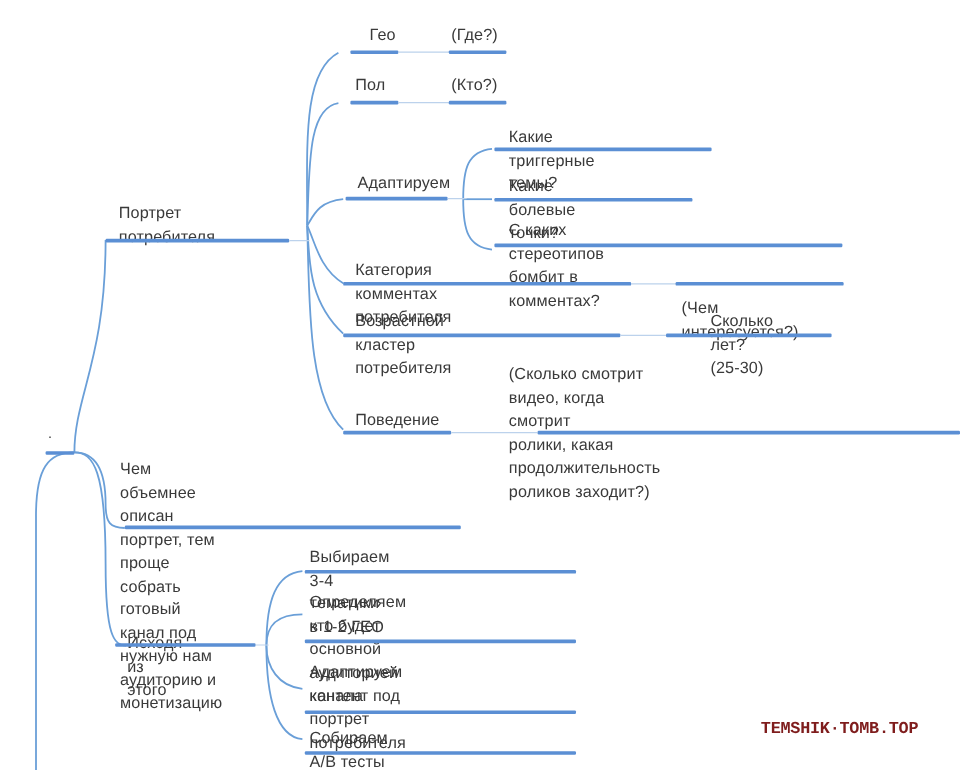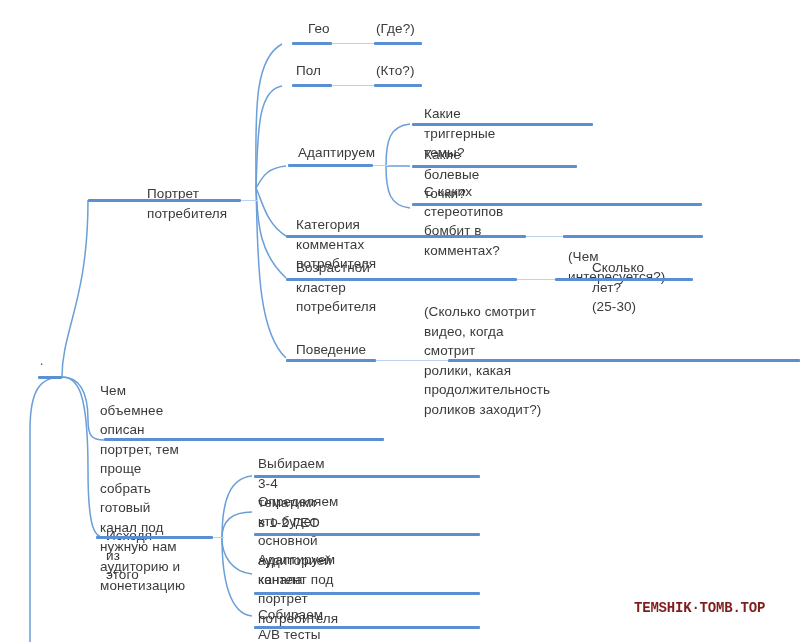--- a/index.html
+++ b/index.html
@@ -53,21 +53,21 @@
       <path d="M222,538 C222,580 230,614 252,616"></path>
     </g>
   </svg>
 
   <div class="node">
     <span class="label" style="left:40px;top:352px;font-size:12px;">.</span>
     <span class="bar" style="left:38px;top:376px;width:24px;"></span>
   </div>
 
   <div class="node">
-    <span class="label" style="left:99px;top:184px;margin-left:48px;">Портрет потребителя</span>
+    <span class="label" style="left:99px;top:168px;">Портрет потребителя</span>
     <span class="bar" style="left:88px;top:199px;width:153px;"></span>
     <span class="bar thin" style="left:241px;top:200px;width:17px;"></span>
   </div>
 
   <div class="node">
     <span class="label" style="left:308px;top:19px;">Гео</span>
     <span class="bar" style="left:292px;top:42px;width:40px;"></span>
     <span class="bar thin" style="left:332px;top:43px;width:47px;"></span>
     <span class="label" style="left:376px;top:19px;">(Где?)</span>
     <span class="bar" style="left:374px;top:42px;width:48px;"></span>

